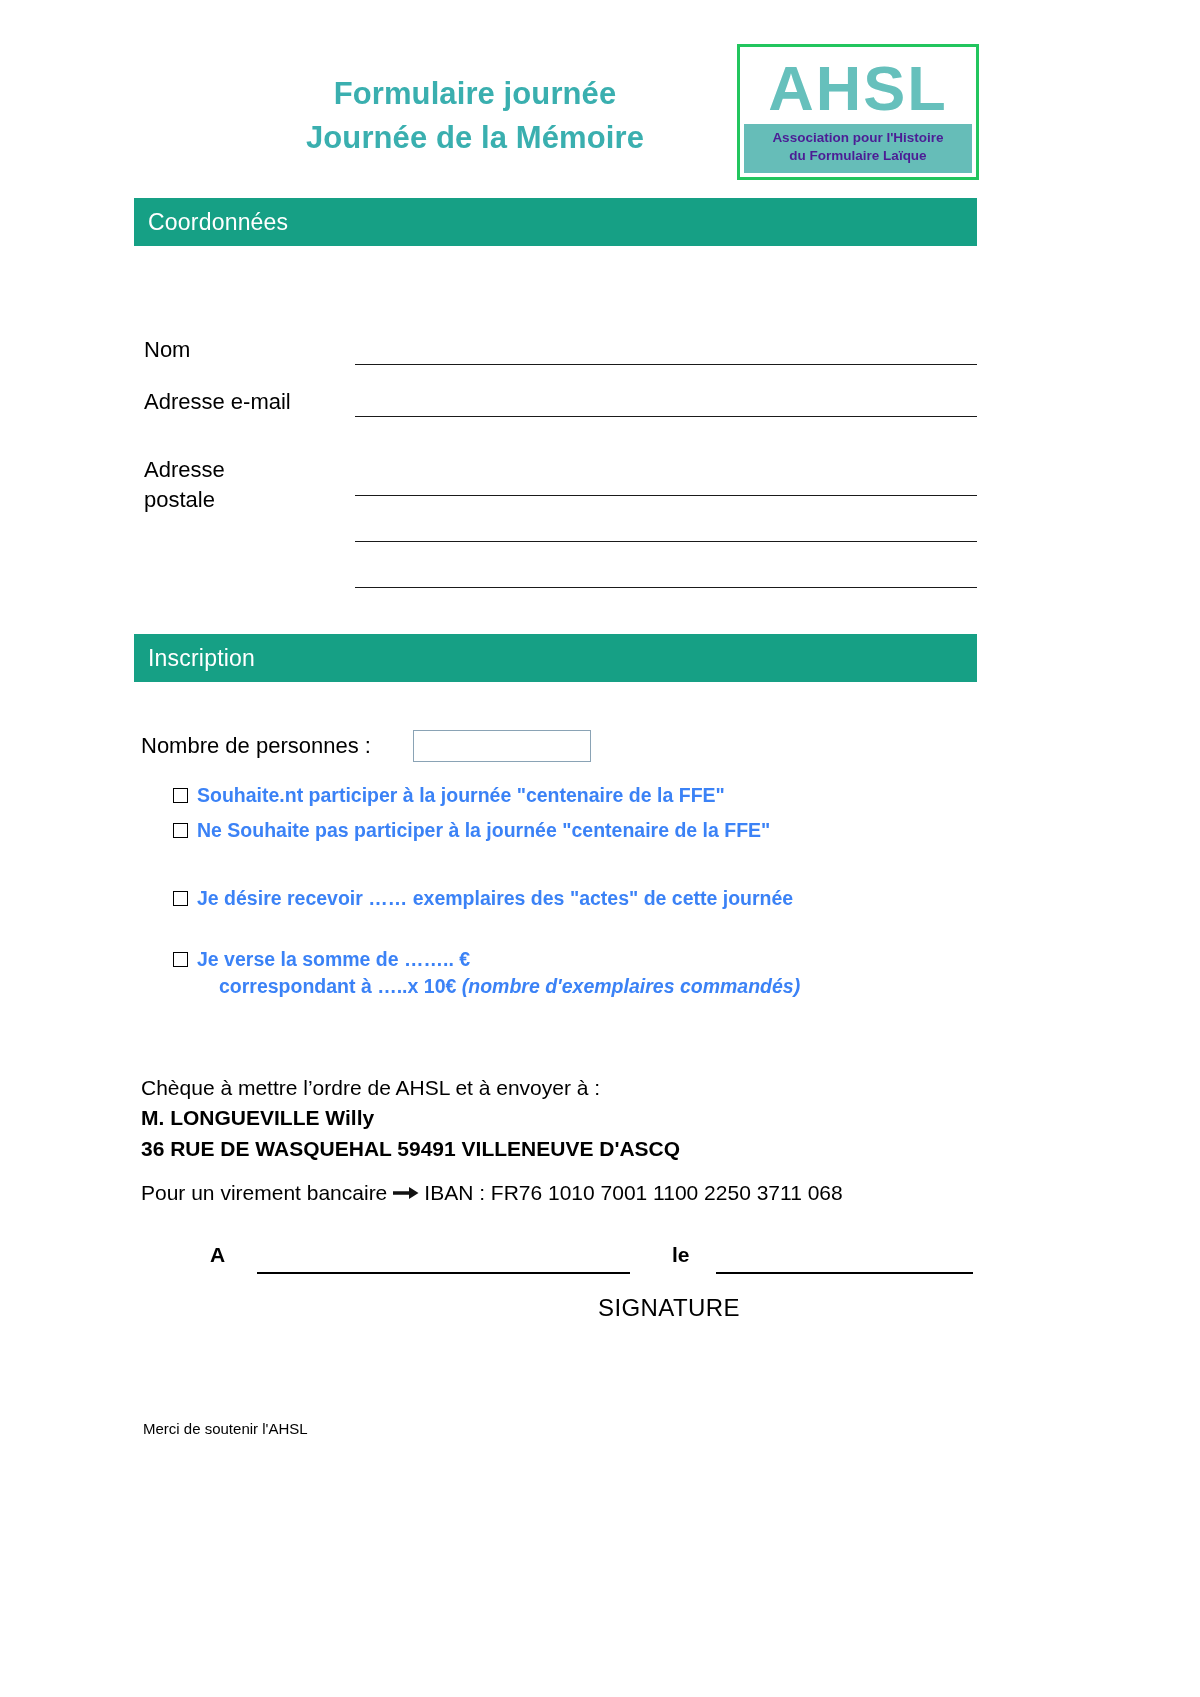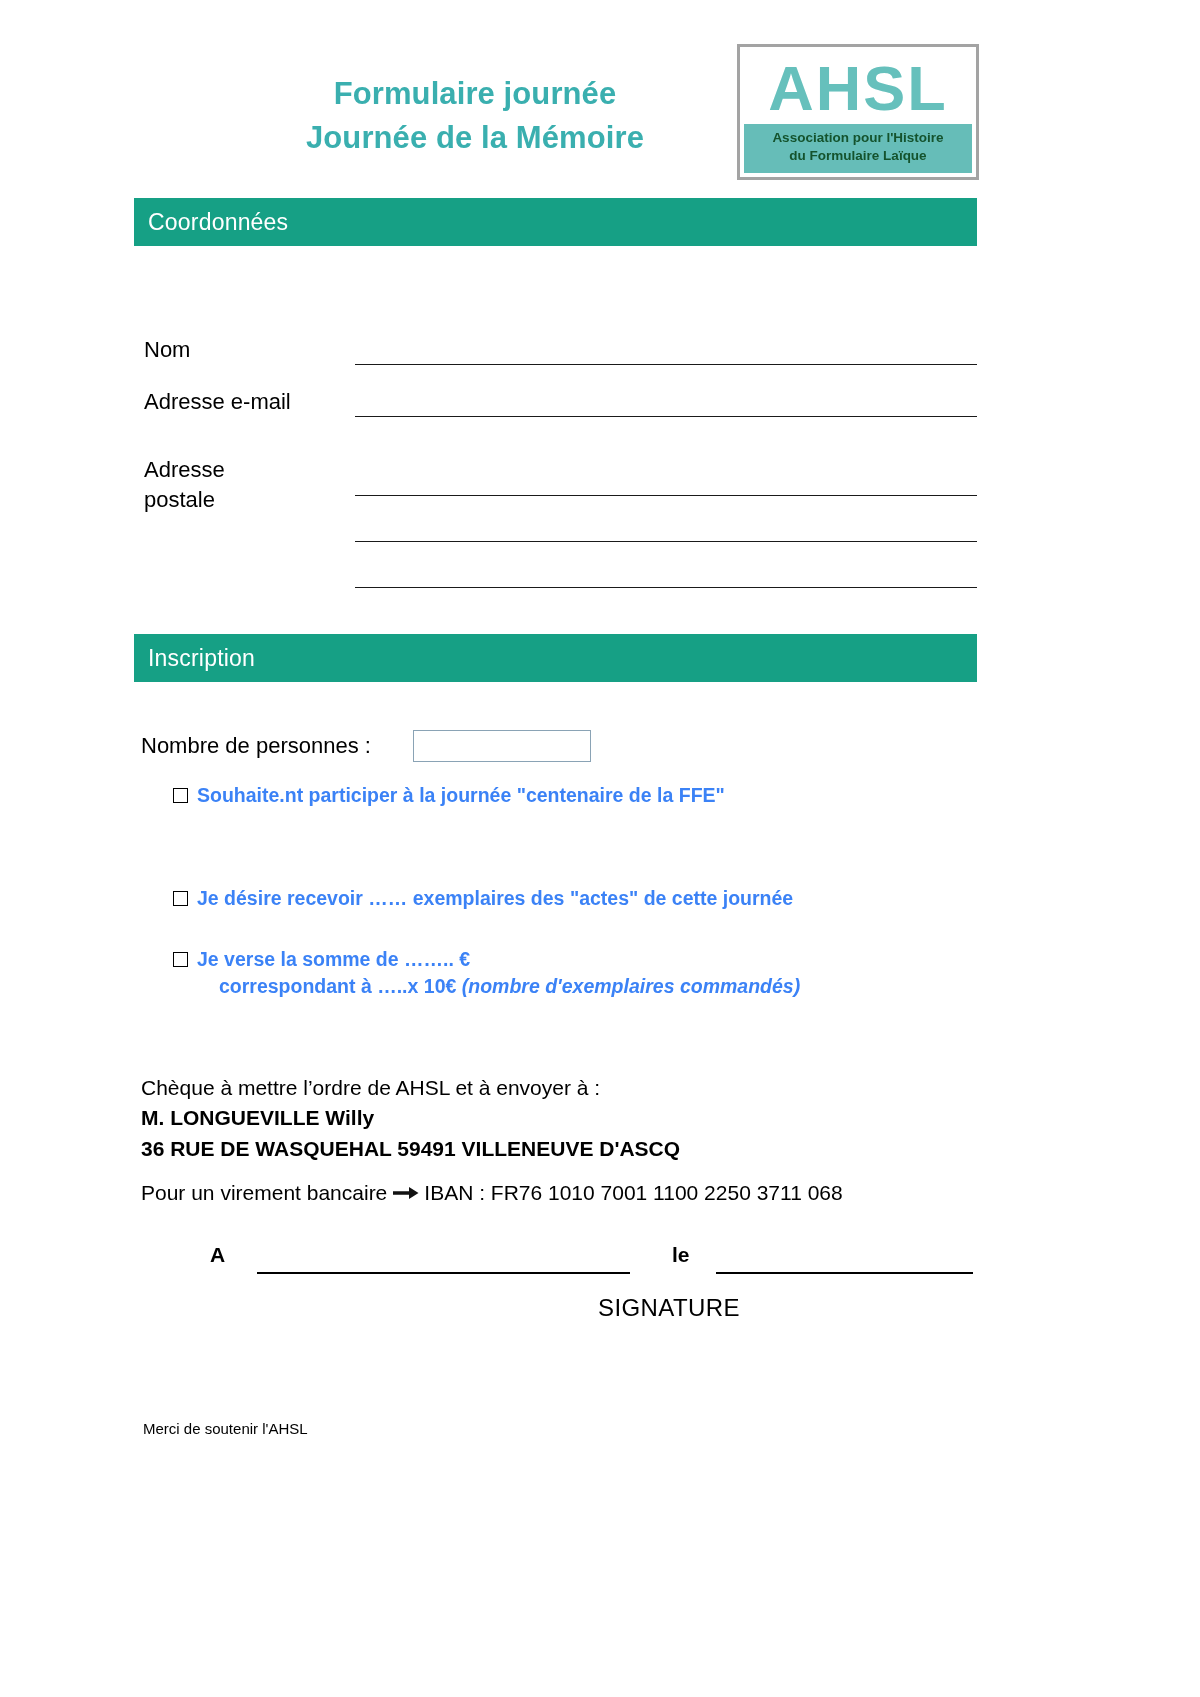--- a/index.html
+++ b/index.html
@@ -44,21 +44,21 @@
     letter-spacing: 0.1px;
   }
   .doc-title .line2 { display: block; }
 
   .logo {
     position: absolute;
     left: 737px;
     top: 44px;
     width: 242px;
     height: 136px;
-    border: 3px solid #a3a3a3;
+    border: 3px solid #22c55e;
     background: #ffffff;
     box-sizing: border-box;
     padding: 4px;
   }
   .logo-inner {
     width: 100%;
     height: 100%;
     position: relative;
   }
   .logo-mark {
@@ -73,21 +73,21 @@
     letter-spacing: 2px;
     line-height: 1;
     font-family: "Liberation Sans", sans-serif;
   }
   .logo-sub {
     position: absolute;
     left: 0;
     right: 0;
     bottom: 0;
     background: #66bdb8;
-    color: #14532d;
+    color: #4c1d95;
     text-align: center;
     font-size: 13.5px;
     font-weight: bold;
     line-height: 1.38;
     padding: 5px 2px 7px 2px;
     box-sizing: border-box;
   }
   .logo-sub span { display: block; }
 
   
@@ -322,20 +322,24 @@
   <div class="nb-row">
     <span class="nb-label">Nombre de personnes :</span>
     <input class="nb-input" type="text" placeholder="" style="">
   </div>
 
   <div class="check-item" id="check-1">
     <span class="cbox"></span>
     <span>Souhaite.nt participer à la journée "centenaire de la FFE"</span>
   </div>
 
+  <div class="check-item" id="check-2">
+    <span class="cbox"></span>
+    <span>Ne Souhaite pas participer à la journée "centenaire de la FFE"</span>
+  </div>
 
   <div class="check-item" id="check-3">
     <span class="cbox"></span>
     <span>Je désire recevoir  …… exemplaires des "actes" de cette journée</span>
   </div>
 
   <div class="check-item" id="check-4">
     <span class="cbox"></span>
     <span class="multi">
       <span>Je verse la somme de …….. €</span>

